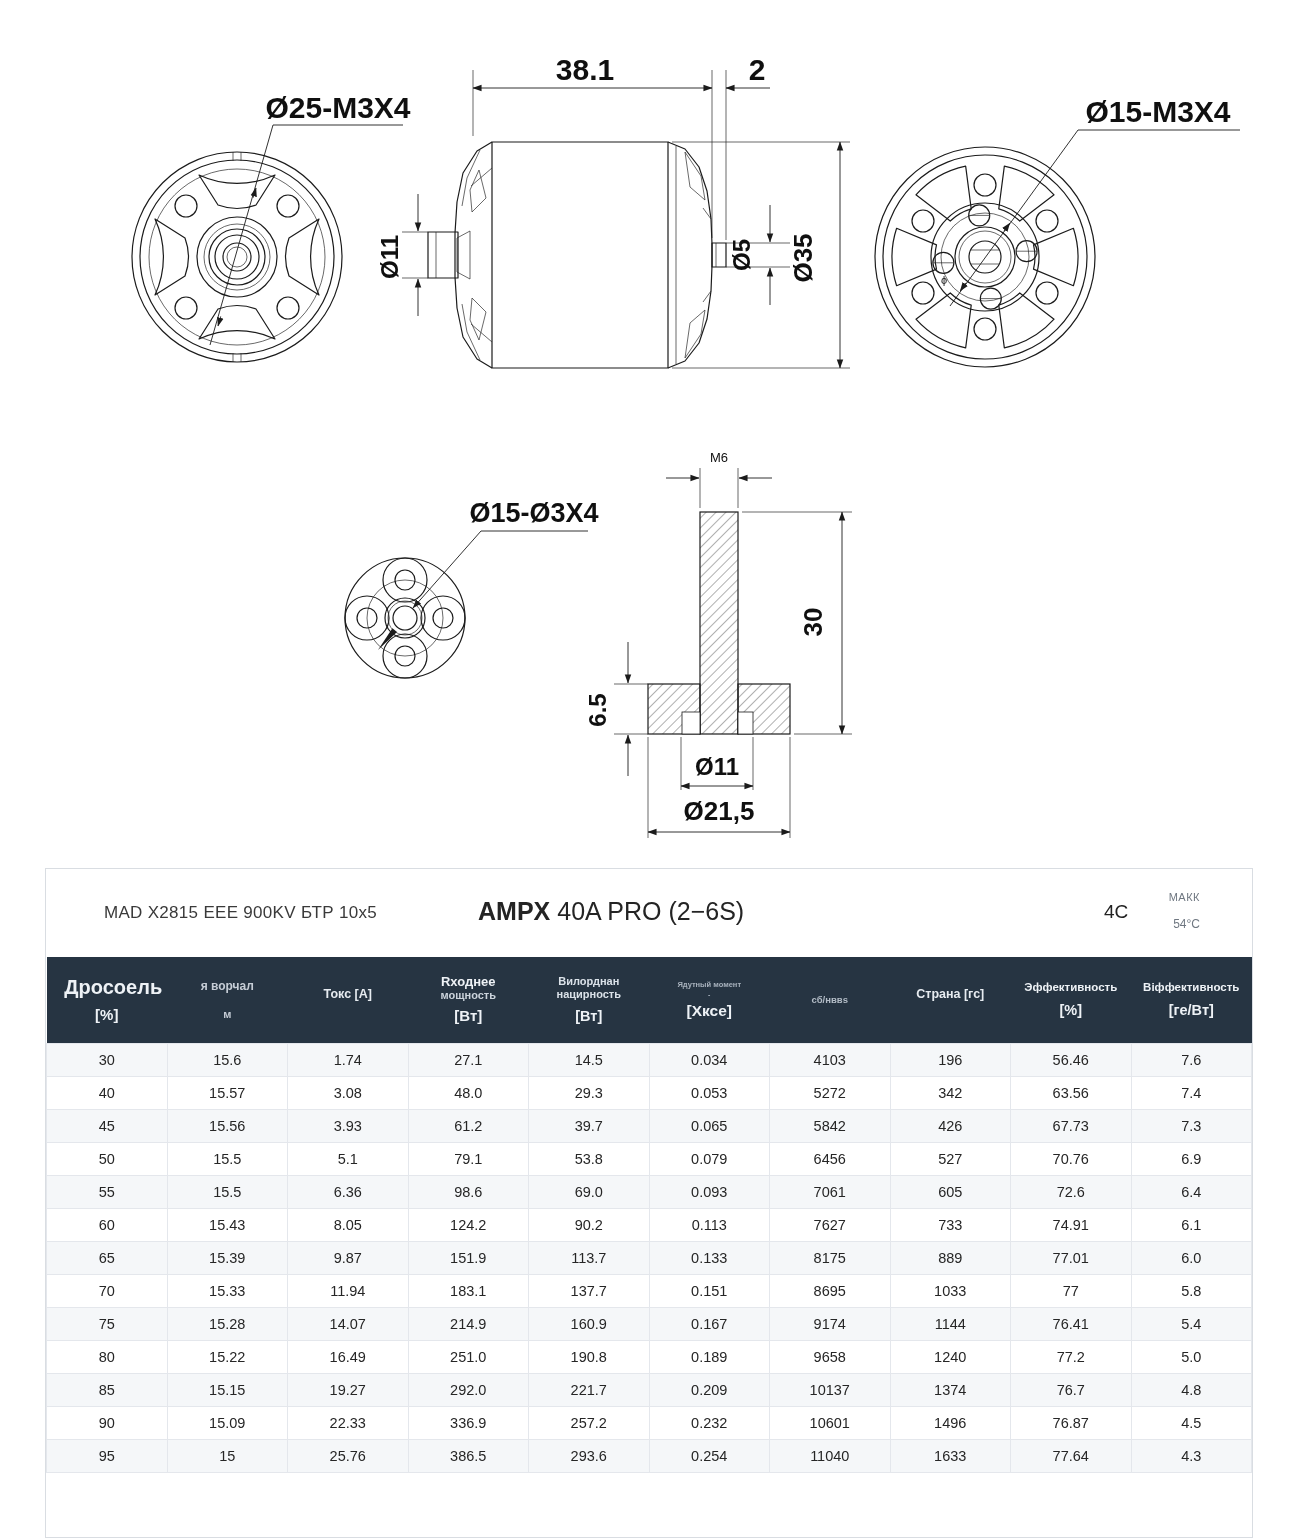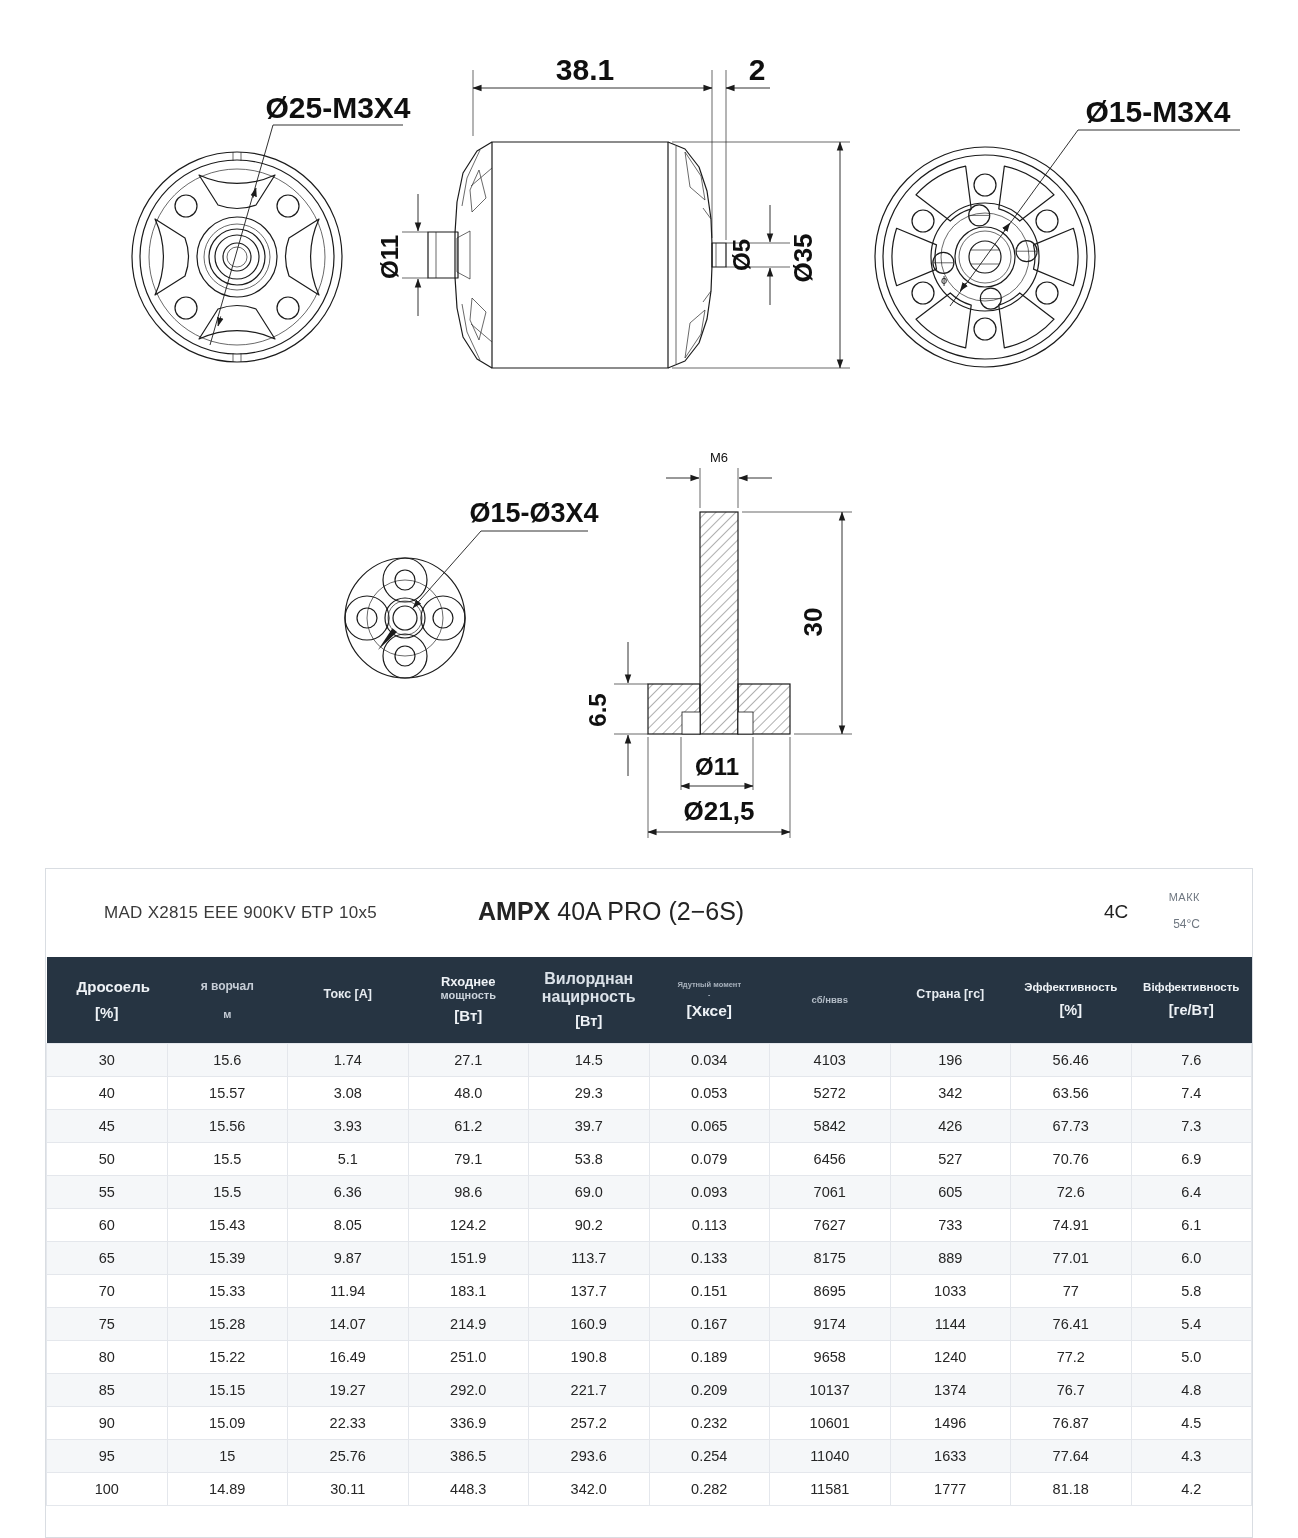--- a/index.html
+++ b/index.html
@@ -25,25 +25,25 @@
   .t-badge{position:absolute;left:1058px;top:32px;font-size:19px;color:#222;}
   .t-max{position:absolute;right:52px;top:22px;text-align:right;}
   .max-l{font-size:11px;color:#6f7781;letter-spacing:.5px;}
   .max-v{font-size:12px;color:#6f7781;margin-top:14px;}
 
   table{width:100%;border-collapse:collapse;table-layout:fixed;}
   thead th{background:#263442;height:86px;padding:0;border:none;vertical-align:middle;}
   .hw{height:86px;display:flex;flex-direction:column;align-items:center;justify-content:center;color:#eef2f6;}
   .hw span{display:block;line-height:1.1;}
   .pos-high{justify-content:flex-start;padding-top:31px;box-sizing:border-box;}
-  .hc1 .l1{font-size:15px;margin-left:13px;} .hc1 .l2{font-size:15px;margin-top:9px;}
+  .hc1 .l1{font-size:20px;margin-left:13px;} .hc1 .l2{font-size:15px;margin-top:9px;}
   .hc2 .l1{font-size:12px;color:#c6cdd6;} .hc2 .l2{font-size:11px;color:#c6cdd6;margin-top:15px;}
   .hc3 .l1{font-size:12.5px;color:#e6ebf0;}
   .hc4 .l1{font-size:13px;} .hc4 .l2{font-size:11px;color:#ccd4dc;} .hc4 .l3{font-size:15px;margin-top:7px;}
-  .hc5 .l1{font-size:16px;color:#dbe2e9;text-align:center;} .hc5 .l2{font-size:14.5px;margin-top:9px;}
+  .hc5 .l1{font-size:11px;color:#dbe2e9;text-align:center;} .hc5 .l2{font-size:14.5px;margin-top:9px;}
   .hc6 .l1{font-size:7.5px;color:#a8b2bd;} .hc6 .l2{font-size:7px;color:#a8b2bd;margin-top:2px;} .hc6 .l3{font-size:15.5px;margin-top:3px;}
   .hc7 .l1{font-size:9.5px;color:#b3bcc6;}
   .hc8 .l1{font-size:12.5px;color:#e6ebf0;}
   .hc9 .l1{font-size:11.5px;} .hc9 .l2{font-size:14.5px;margin-top:10px;}
   .hc10 .l1{font-size:11.5px;text-align:center;} .hc10 .l2{font-size:14.5px;margin-top:10px;}
   tbody td{height:32px;padding:0;text-align:center;font-size:14.5px;color:#262626;
     border:1px solid #e4e7ec;background:#fff;}
   tbody tr:nth-child(odd) td{background:#f5f7f9;}
 </style>
 </head>
@@ -463,29 +463,17 @@
           <td>15</td>
           <td>25.76</td>
           <td>386.5</td>
           <td>293.6</td>
           <td>0.254</td>
           <td>11040</td>
           <td>1633</td>
           <td>77.64</td>
           <td>4.3</td>
         </tr>
-          <tr>
-          <td>100</td>
-          <td>14.89</td>
-          <td>30.11</td>
-          <td>448.3</td>
-          <td>342.0</td>
-          <td>0.282</td>
-          <td>11581</td>
-          <td>1777</td>
-          <td>81.18</td>
-          <td>4.2</td>
-        </tr>
     </tbody>
   </table>
 </div>
 
 </div>
 
 </body></html>

